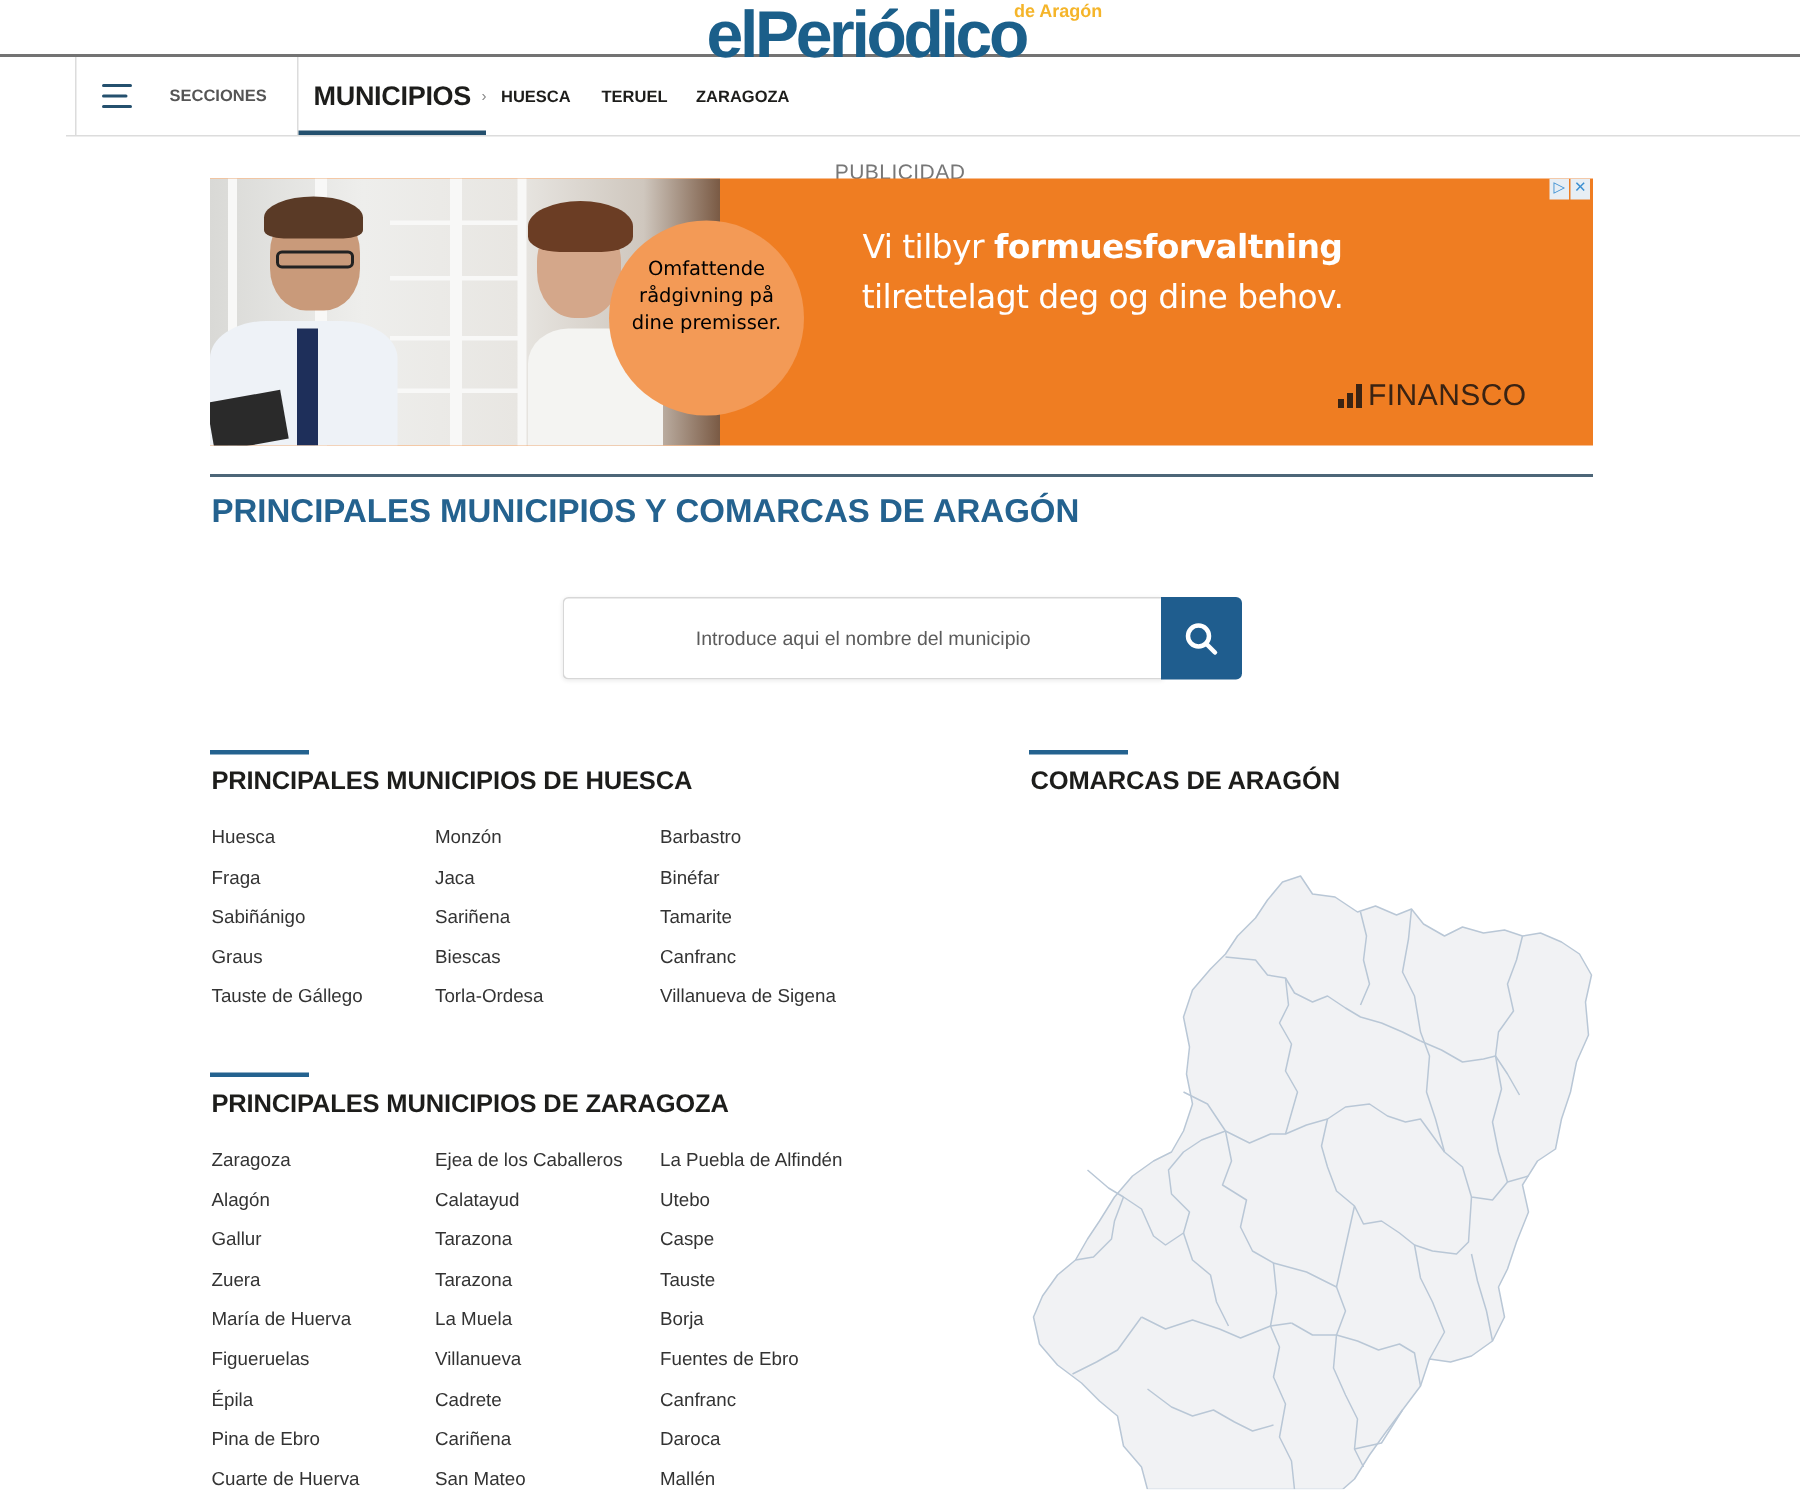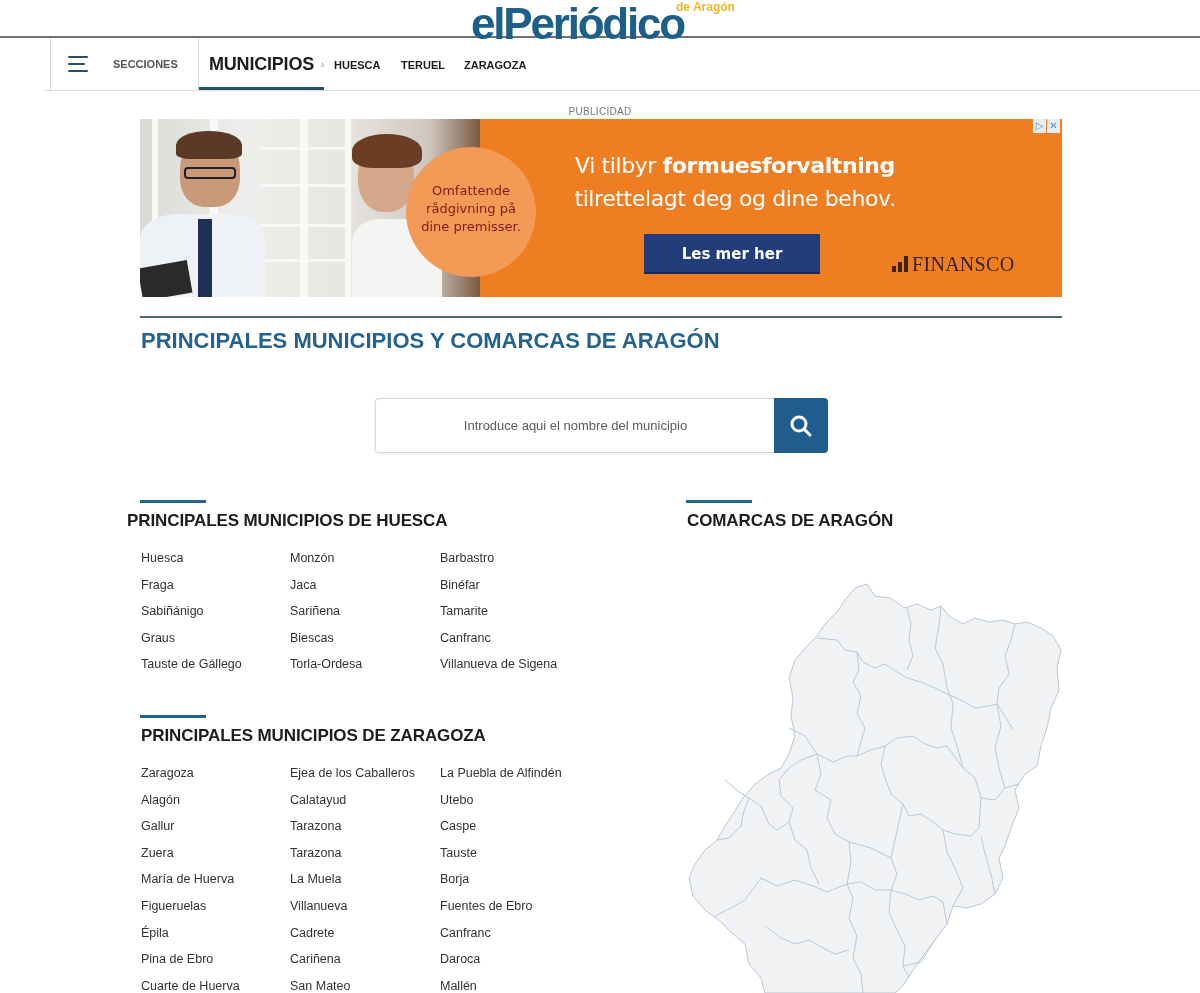--- a/index.html
+++ b/index.html
@@ -21,39 +21,39 @@
     .menu-btn span:nth-child(2) { width: 17px; }
     .menu-btn span:nth-child(3) { width: 20px; }
     .secciones { position: absolute; left: 69px; top: 20px; font-size: 11px; color: #555; font-weight: 700; letter-spacing: 0px; }
     .nav-divider { position: absolute; left: 154px; top: 0; width: 1px; height: 52px; background: #dcdcdc; }
     .nav-current { position: absolute; left: 165px; top: 16px; font-size: 18px; font-weight: 700; color: #1d1d1b; letter-spacing: -0.2px; }
     .nav-underline { position: absolute; left: 155px; top: 49px; width: 125px; height: 3px; background: #24506e; }
     .nav-chevron { position: absolute; left: 277px; top: 21px; font-size: 10px; color: #888; }
     .nav-link { position: absolute; top: 21px; font-size: 11px; font-weight: 700; color: #1d1d1b; cursor: pointer; }
 
     
-    .ad-label { position: absolute; left: 0; width: 1200px; top: 106px; text-align: center; font-size: 10px; color: #777; letter-spacing: 0.3px; }
+    .ad-label { position: absolute; left: 0; width: 1200px; top: 106px; text-align: center; font-size: 14px; color: #777; letter-spacing: 0.3px; }
     .ad { position: absolute; left: 140px; top: 119px; width: 922px; height: 178px; background: #ef7d22; overflow: hidden; }
     .ad-photo { position: absolute; left: 0; top: 0; width: 340px; height: 178px; background: linear-gradient(90deg, #d9d9d6 0%, #eeeeec 30%, #e8e6e2 60%, #cfc7be 85%, #7a5a44 100%); }
     .shelf { position: absolute; background: #f8f8f7; }
     .man-head { position: absolute; left: 40px; top: 18px; width: 60px; height: 70px; background: #c99a7a; border-radius: 45% 45% 40% 40%; }
     .man-hair { position: absolute; left: 36px; top: 12px; width: 66px; height: 28px; background: #5a3a26; border-radius: 50% 50% 20% 20%; }
     .man-glasses { position: absolute; left: 44px; top: 48px; width: 52px; height: 12px; border: 2px solid #222; border-radius: 4px; }
     .man-shirt { position: absolute; left: 0; top: 95px; width: 125px; height: 83px; background: #eef2f7; border-radius: 30% 30% 0 0; }
     .man-tie { position: absolute; left: 58px; top: 100px; width: 14px; height: 78px; background: #1e2f5a; }
     .man-folder { position: absolute; left: 0; top: 145px; width: 50px; height: 33px; background: #2a2a2a; transform: rotate(-10deg); }
     .woman-head { position: absolute; left: 218px; top: 25px; width: 56px; height: 68px; background: #d4a78a; border-radius: 45%; }
     .woman-hair { position: absolute; left: 212px; top: 15px; width: 70px; height: 34px; background: #6b3d24; border-radius: 50% 50% 30% 30%; }
     .woman-shirt { position: absolute; left: 212px; top: 100px; width: 90px; height: 78px; background: #f4f4f2; border-radius: 30% 30% 0 0; }
     .ad-circle { position: absolute; left: 266px; top: 28px; width: 130px; height: 130px; border-radius: 50%; background: #f39a56; }
-    .ad-circle-text { position: absolute; left: 266px; top: 63px; width: 130px; text-align: center; font-size: 14px; line-height: 18px; color: #7f1d1d; font-family: "DejaVu Sans", sans-serif; font-size: 13px; }
+    .ad-circle-text { position: absolute; left: 266px; top: 52px; width: 130px; text-align: center; font-size: 14px; line-height: 18px; color: #000000; font-family: "DejaVu Sans", sans-serif; font-size: 13px; }
     .ad-headline { position: absolute; left: 420px; top: 30px; width: 350px; text-align: center; color: #ffffff; font-family: "DejaVu Sans", sans-serif; font-size: 22px; line-height: 33px; letter-spacing: -0.4px; }
     .ad-headline b { font-weight: 700; }
     .ad-cta { position: absolute; left: 504px; top: 115px; width: 176px; height: 40px; background: #213d7a; color: #fff; font-family: "DejaVu Sans", sans-serif; font-size: 15px; font-weight: 700; text-align: center; line-height: 40px; cursor: pointer; border-bottom: 2px solid #162a57; }
-    .ad-brand { position: absolute; left: 752px; top: 134px; color: #3a2313; font-family: Liberation Serif, serif; font-size: 20px; letter-spacing: 0.3px; display: flex; align-items: flex-end; gap: 4px; }
+    .ad-brand { position: absolute; left: 752px; top: 134px; color: #3a2313; font-family: Liberation Sans, sans-serif; font-size: 20px; letter-spacing: 0.3px; display: flex; align-items: flex-end; gap: 4px; }
     .brand-bars { display: flex; align-items: flex-end; gap: 2px; height: 16px; margin-bottom: 4px; }
     .brand-bars i { display: block; width: 4px; background: #3a2313; }
     .adchoices { position: absolute; right: 2px; top: 0; display: flex; gap: 1px; }
     .adchoices span { display: block; width: 13px; height: 14px; background: #e7eef4; color: #3b8fd1; font-size: 10px; line-height: 14px; text-align: center; font-weight: 700; cursor: pointer; }
 
     
     .section-rule { position: absolute; left: 140px; top: 316px; width: 922px; height: 2px; background: #4d6678; }
     .page-title { position: absolute; left: 141px; top: 328px; font-size: 22px; font-weight: 700; color: #24628f; letter-spacing: 0px; }
 
     .search { position: absolute; left: 375px; top: 398px; width: 453px; height: 55px; }
@@ -120,21 +120,20 @@
   <div class="ad-circle"></div>
   <div class="ad-circle-text">
     <div>Omfattende</div>
     <div>rådgivning på</div>
     <div>dine premisser.</div>
   </div>
   <div class="ad-headline">
     <div><span>Vi tilbyr </span><b>formuesforvaltning</b></div>
     <div>tilrettelagt deg og dine behov.</div>
   </div>
-  <div class="ad-cta">Les mer her</div>
   <div class="ad-brand">
     <span class="brand-bars">
         <i style="height:6px"></i>
         <i style="height:10px"></i>
         <i style="height:16px"></i>
       </span>
     <span>FINANSCO</span>
   </div>
   <div class="adchoices">
     <span>▷</span>
@@ -149,21 +148,21 @@
   <input class="search-input" type="text" placeholder="Introduce aqui el nombre del municipio" style="">
   <div class="search-btn">
     <svg width="24" height="24" viewBox="0 0 24 24">
       <circle cx="10" cy="10" r="7" fill="none" stroke="#ffffff" stroke-width="3"></circle>
       <line x1="15" y1="15" x2="21" y2="21" stroke="#ffffff" stroke-width="3" stroke-linecap="round"></line>
     </svg>
   </div>
 </div>
 
 <div class="sub-rule" style="left:140px;top:500px;"></div>
-<h2 class="sub-title" style="left:127px;top:511px;">PRINCIPALES MUNICIPIOS DE HUESCA</h2>
+<h2 class="sub-title" style="left:141px;top:511px;">PRINCIPALES MUNICIPIOS DE HUESCA</h2>
 <div class="list" style="top:549px;">
   <a>Huesca</a>
   <a>Monzón</a>
   <a>Barbastro</a>
   <a>Fraga</a>
   <a>Jaca</a>
   <a>Binéfar</a>
   <a>Sabiñánigo</a>
   <a>Sariñena</a>
   <a>Tamarite</a>

